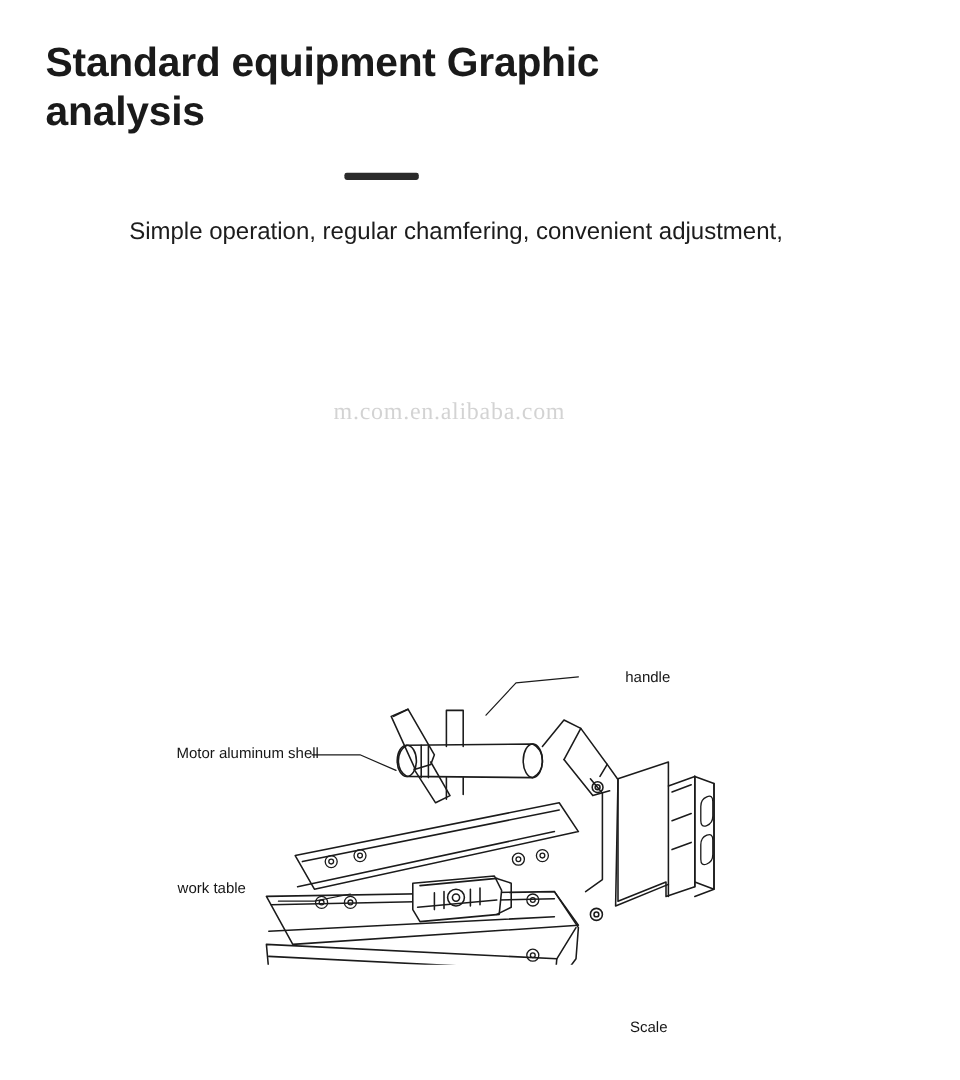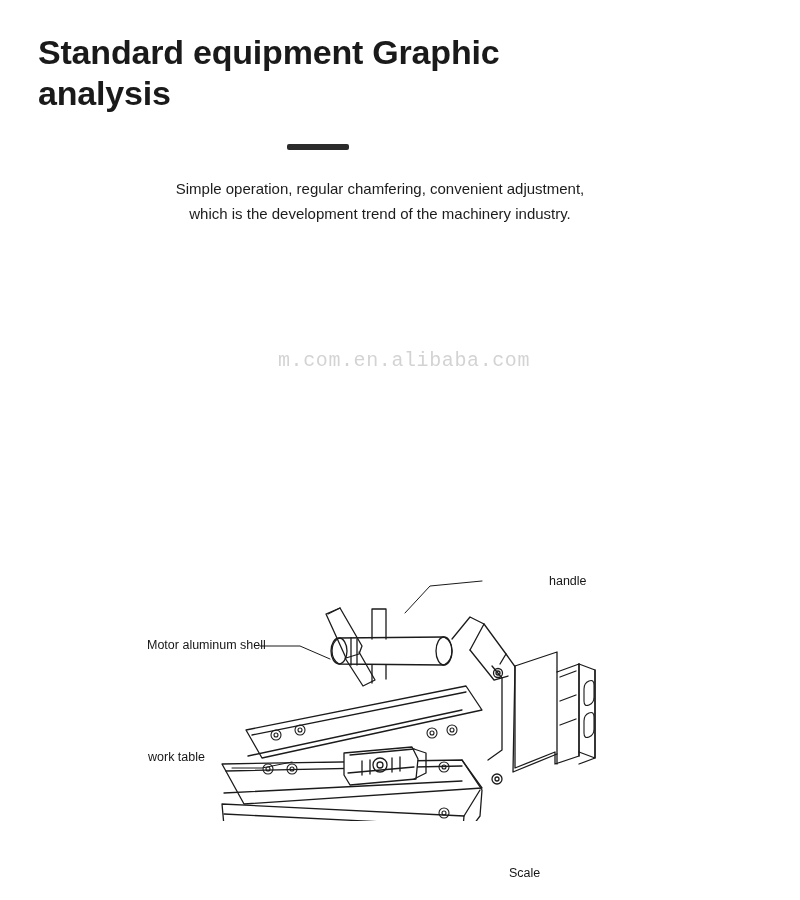--- a/index.html
+++ b/index.html
@@ -34,66 +34,65 @@
     width: 62px;
     height: 6px;
     background: #2b2b2b;
     border-radius: 2px;
     margin: 30px auto 0 auto;
   }
   .intro {
     margin: 26px auto 0 auto;
     width: 760px;
     text-align: center;
-    font-size: 15px;
+    font-size: 20px;
     line-height: 1.72;
     color: #1c1c1c;
   }
   .figure {
     position: relative;
     width: 800px;
     height: 580px;
     margin-top: 14px;
   }
   .figure svg {
     display: block;
   }
   .watermark {
     position: absolute;
     left: 278px;
     top: 108px;
     font-size: 20px;
     color: rgba(120,120,120,0.33);
     letter-spacing: 0.6px;
     pointer-events: none;
-    font-family: Liberation Mono, monospace;
+    font-family: Liberation Serif, serif;
   }
   .lbl {
     position: absolute;
     font-size: 12.5px;
     color: #161616;
     white-space: nowrap;
   }
-  .lbl-handle      { left: 512px; top: 333px; padding-left: 37px; }
+  .lbl-handle      { left: 484px; top: 333px; padding-left: 37px; }
   .lbl-shell       { left: 147px; top: 397px; }
   .lbl-worktable   { left: 148px; top: 509px; }
-  .lbl-scale       { left: 509px; top: 625px; text-align: right; }
+  .lbl-scale       { left: 525px; top: 625px; text-align: right; }
 </style>
 </head>
 <body>
 
 <div class="page">
 
   <h1 class="title">Standard equipment Graphic analysis</h1>
 
   <div class="divider"></div>
 
   <div class="intro">
     <div>Simple operation, regular chamfering, convenient adjustment,</div>
-    <div>which is the development trend of the machinery industry.</div>
   </div>
 
   <div class="figure">
 
     <svg width="800" height="580" viewBox="0 0 800 580">
       <g fill="none" stroke="#1b1b1b" stroke-width="1.3" stroke-linejoin="round" stroke-linecap="round">
 
         <g stroke-width="1">
           <path d="M482 340 L430 345 L405 372"></path>
           <path d="M260 405 L300 405 L330 418"></path>

